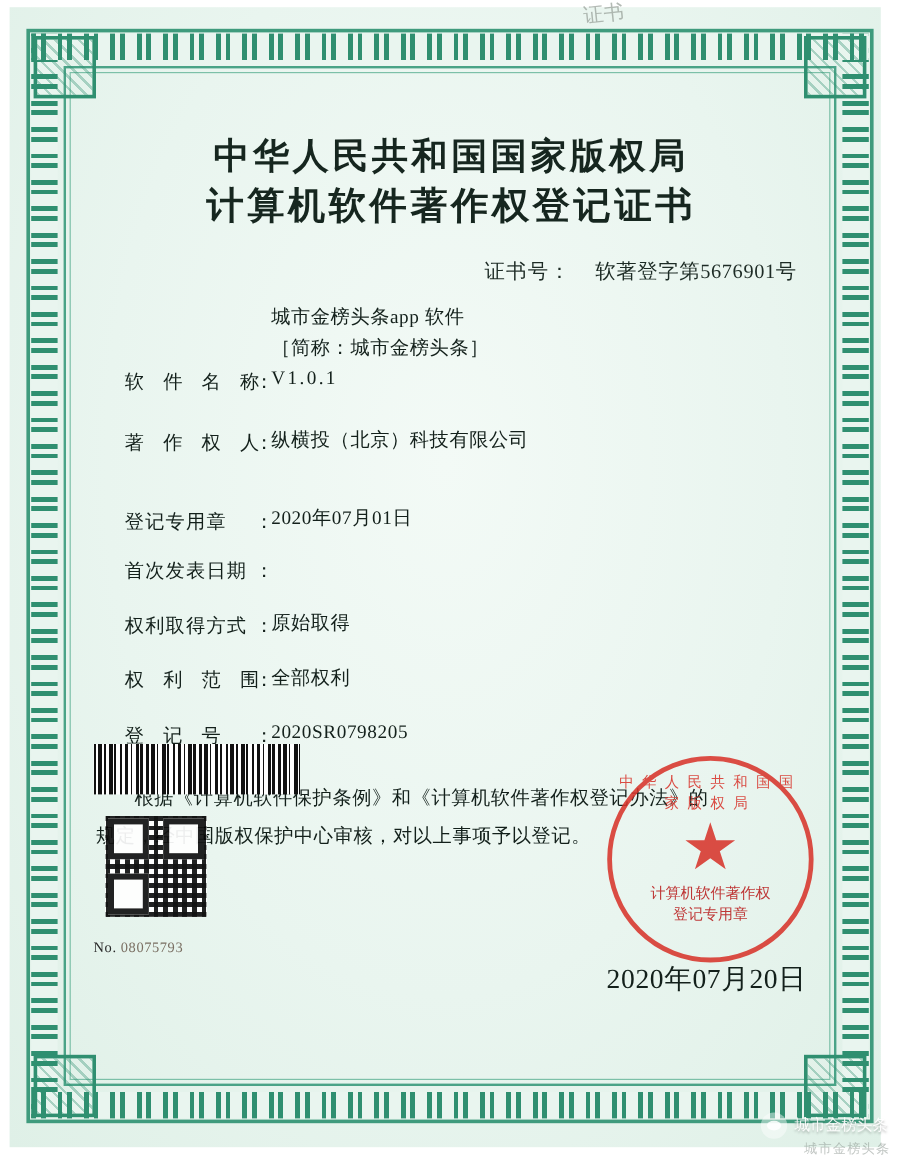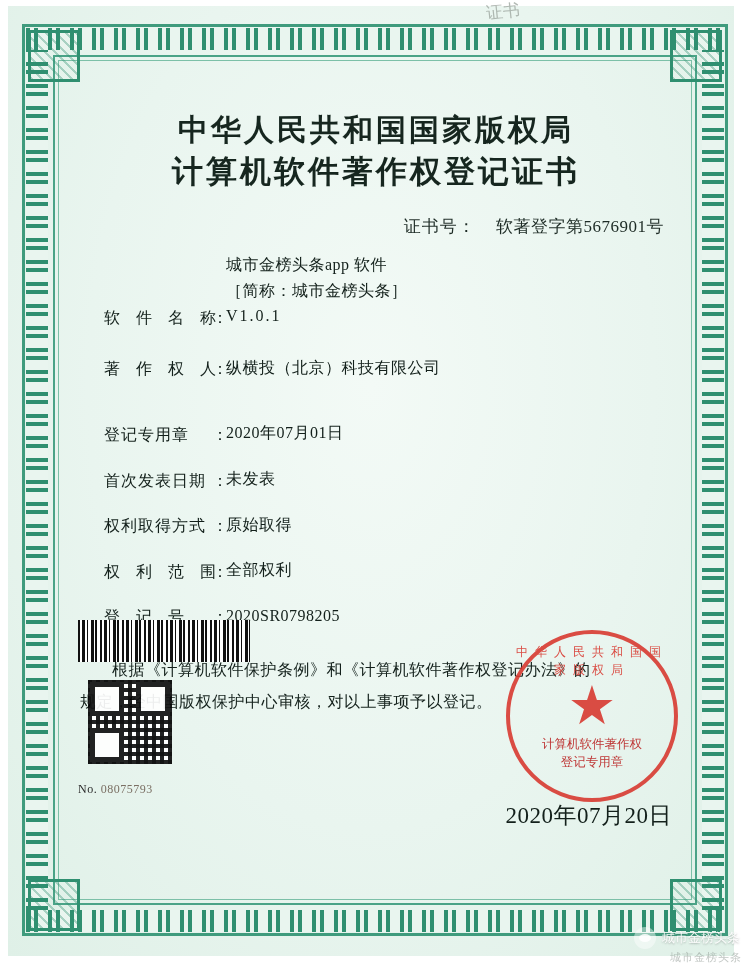--- a/index.html
+++ b/index.html
@@ -405,21 +405,20 @@
 
       <div class="field-row row-spaced">
         <span class="field-label tight">登记专用章</span>
         <span class="field-colon">：</span>
         <span class="field-value">2020年07月01日</span>
       </div>
 
       <div class="field-row row-spaced">
         <span class="field-label tight">首次发表日期</span>
         <span class="field-colon">：</span>
-        <span class="field-value">未发表</span>
       </div>
 
       <div class="field-row row-spaced">
         <span class="field-label tight">权利取得方式</span>
         <span class="field-colon">：</span>
         <span class="field-value">原始取得</span>
       </div>
 
       <div class="field-row row-spaced">
         <span class="field-label">权 利 范 围</span>

